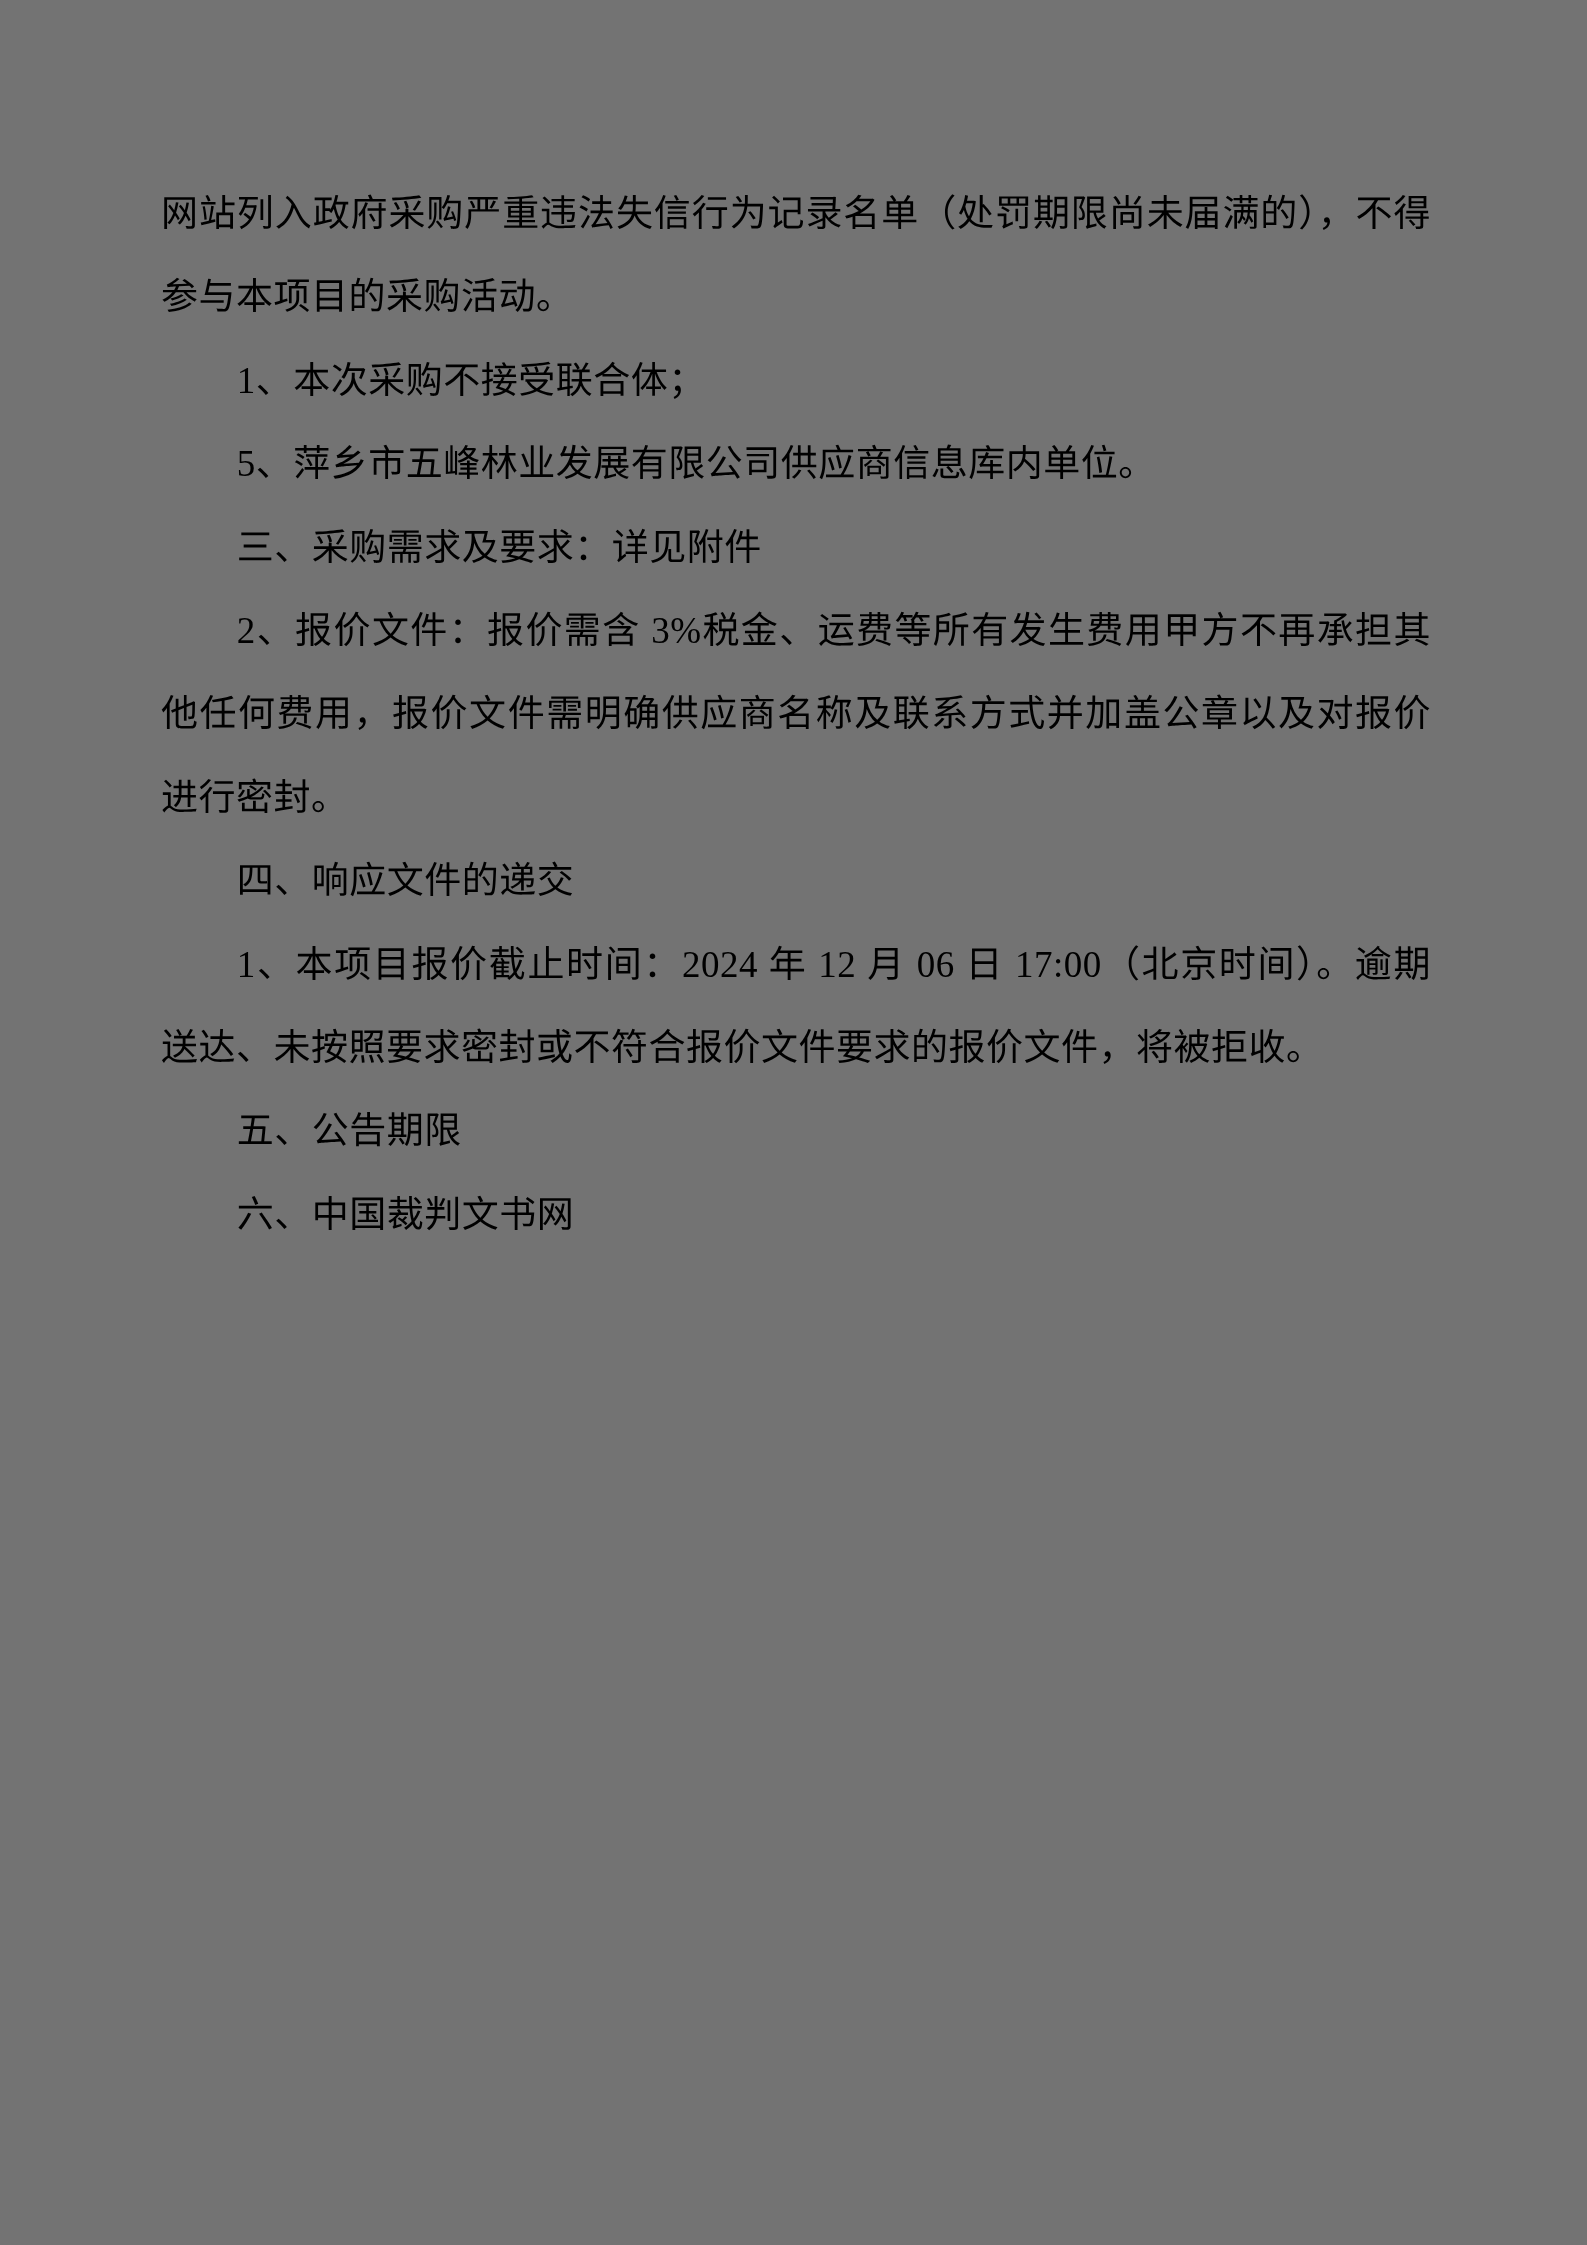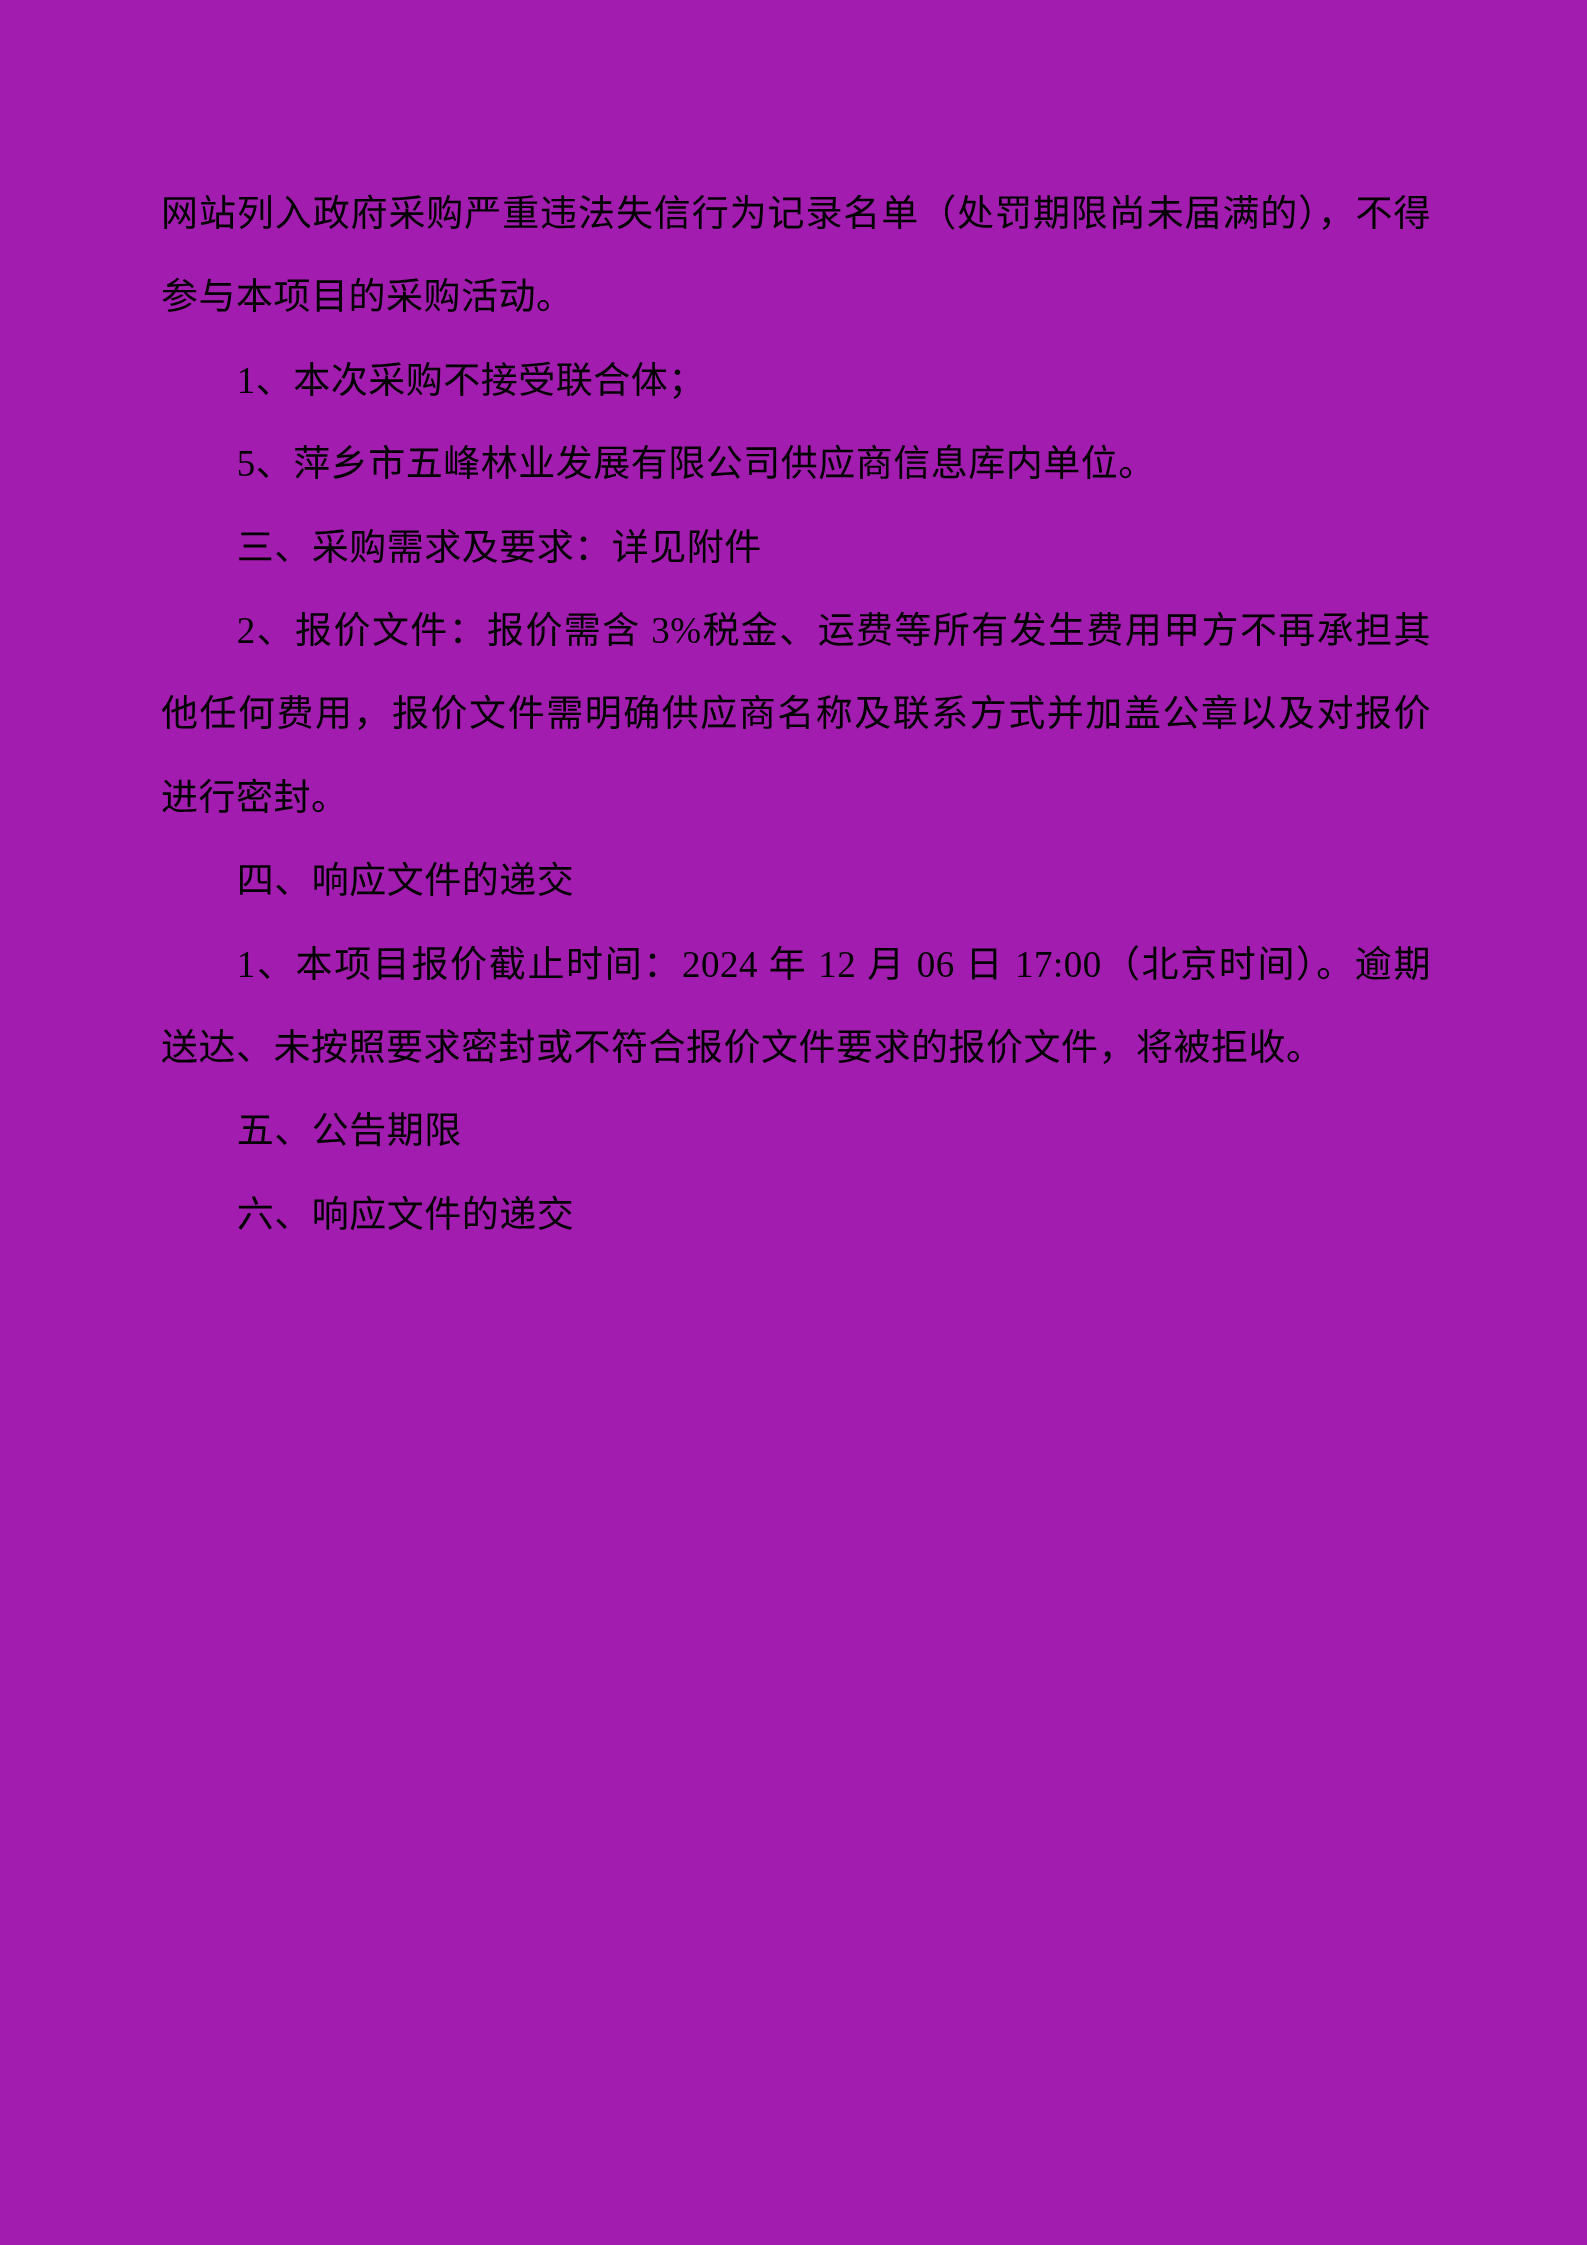--- a/index.html
+++ b/index.html
@@ -5,21 +5,21 @@
 <style>
   html, body {
     margin: 0;
     padding: 0;
     background: #ffffff;
   }
   .page {
     position: relative;
     width: 1587px;
     height: 2245px;
-    background: #a21caf;
+    background: #737373;
     box-sizing: border-box;
     padding: 172px 156px 0 161px;
     overflow: hidden;
   }
   .para {
     margin: 0;
     font-family: "Liberation Serif", "DejaVu Serif", serif;
     font-size: 37px;
     line-height: 83.4px;
     color: #000000;
@@ -38,14 +38,14 @@
 
 <div class="page">
   <p class="para no-indent">网站列入政府采购严重违法失信行为记录名单（处罚期限尚未届满的），不得参与本项目的采购活动。</p>
   <p class="para">1、本次采购不接受联合体；</p>
   <p class="para">5、萍乡市五峰林业发展有限公司供应商信息库内单位。</p>
   <p class="para">三、采购需求及要求：详见附件</p>
   <p class="para">2、报价文件：报价需含 3%税金、运费等所有发生费用甲方不再承担其他任何费用，报价文件需明确供应商名称及联系方式并加盖公章以及对报价进行密封。</p>
   <p class="para">四、响应文件的递交</p>
   <p class="para">1、本项目报价截止时间：2024 年 12 月 06 日 17:00（北京时间）。逾期送达、未按照要求密封或不符合报价文件要求的报价文件，将被拒收。</p>
   <p class="para">五、公告期限</p>
-  <p class="para">六、响应文件的递交</p>
+  <p class="para">六、中国裁判文书网</p>
 </div>
 
 </body></html>

